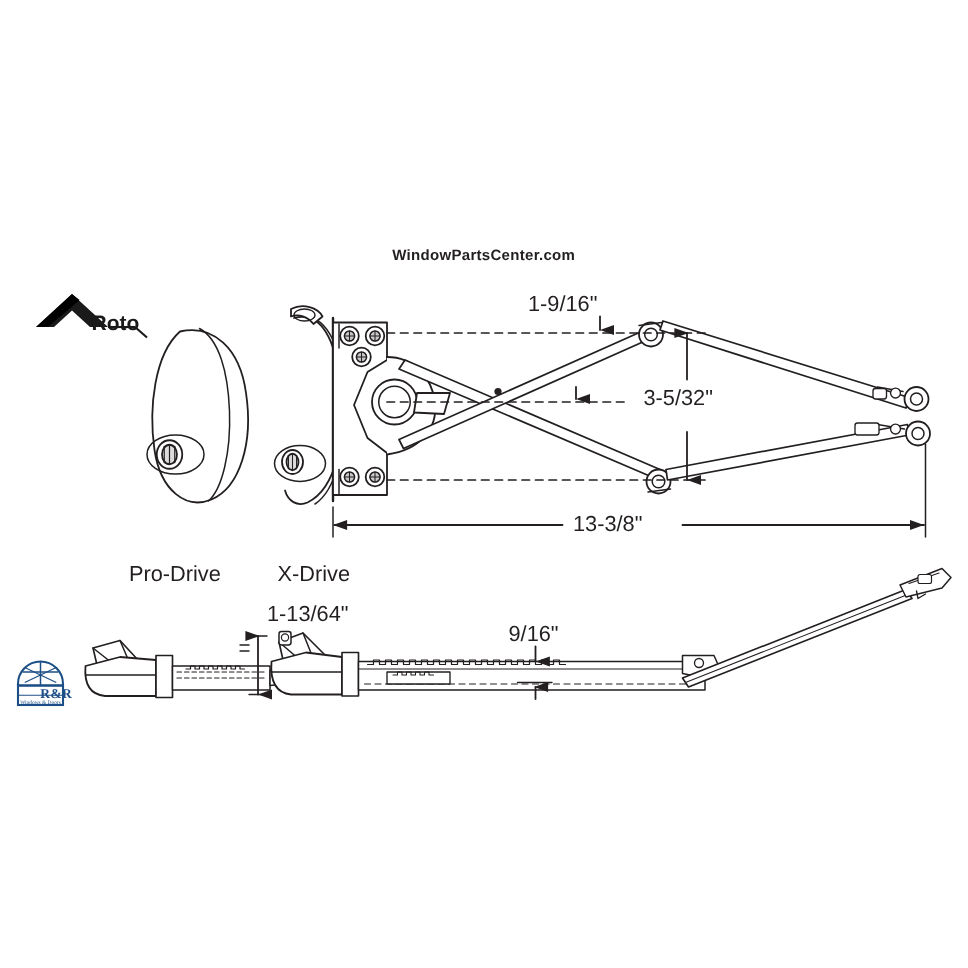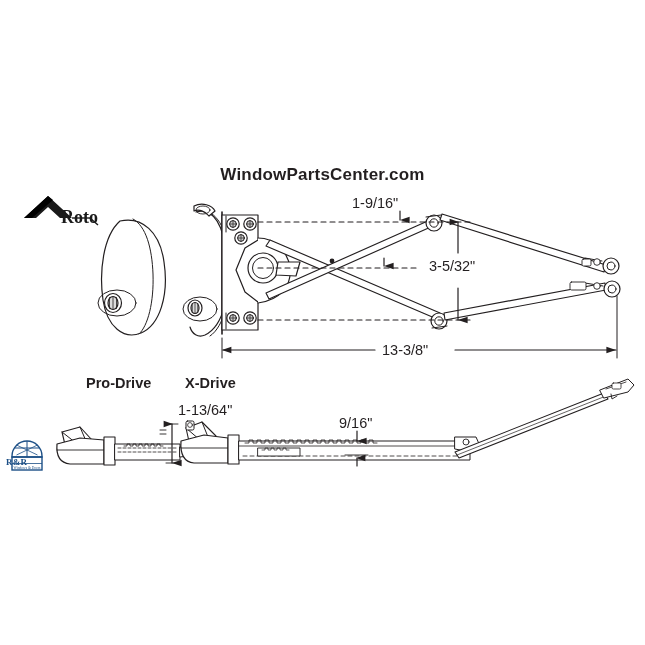--- a/index.html
+++ b/index.html
@@ -15,74 +15,74 @@
     font-family: "Liberation Sans", sans-serif;
     overflow: hidden;
   }
   .abs { position: absolute; }
 
   
   #watermark {
     left: 0; top: 165px;
     width: 645px;
     text-align: center;
-    font-size: 17px;
+    font-size: 10px;
     font-weight: bold;
     color: #231f20;
     letter-spacing: 0.2px;
     white-space: nowrap;
   }
 
   
   #roto-logo {
     left: 20px; top: 192px;
     width: 100px; height: 38px;
   }
   #roto-text {
     position: absolute;
     left: 41px; top: 15px;
-    font-size: 18px;
+    font-size: 14px;
     font-weight: bold;
     color: #1a1a1a;
-    font-family: Liberation Serif, serif;
+    font-family: Liberation Sans, sans-serif;
   }
 
   
   .dim-label {
     font-size: 14.5px;
     color: #231f20;
     white-space: nowrap;
     font-family: "Liberation Sans", sans-serif;
   }
   #dim-1-9-16 { left: 352px; top: 195px; }
   #dim-3-5-32 { left: 429px; top: 258px; }
   #dim-13-3-8 { left: 382px; top: 342px; }
   #dim-1-13-64 { left: 178px; top: 402px; }
   #dim-9-16   { left: 339px; top: 415px; }
 
   
   .caption {
     font-size: 14.5px;
-    font-weight: bold;
+    font-weight: normal;
     color: #231f20;
     white-space: nowrap;
   }
   #cap-pro { left: 86px; top: 375px; }
   #cap-x   { left: 185px; top: 375px; }
 
   
   #rr-logo {
     left: 6px; top: 436px;
     width: 42px; height: 40px;
   }
   #rr-initials {
     position: absolute;
     left: 0; top: 21px;
     width: 42px;
-    text-align: left;
+    text-align: right;
     font-size: 9px;
     font-weight: bold;
     color: #1c4f86;
     font-family: "Liberation Serif", serif;
     letter-spacing: .2px;
   }
   #rr-tagline {
     position: absolute;
     left: 0; top: 30px;
     width: 42px;

